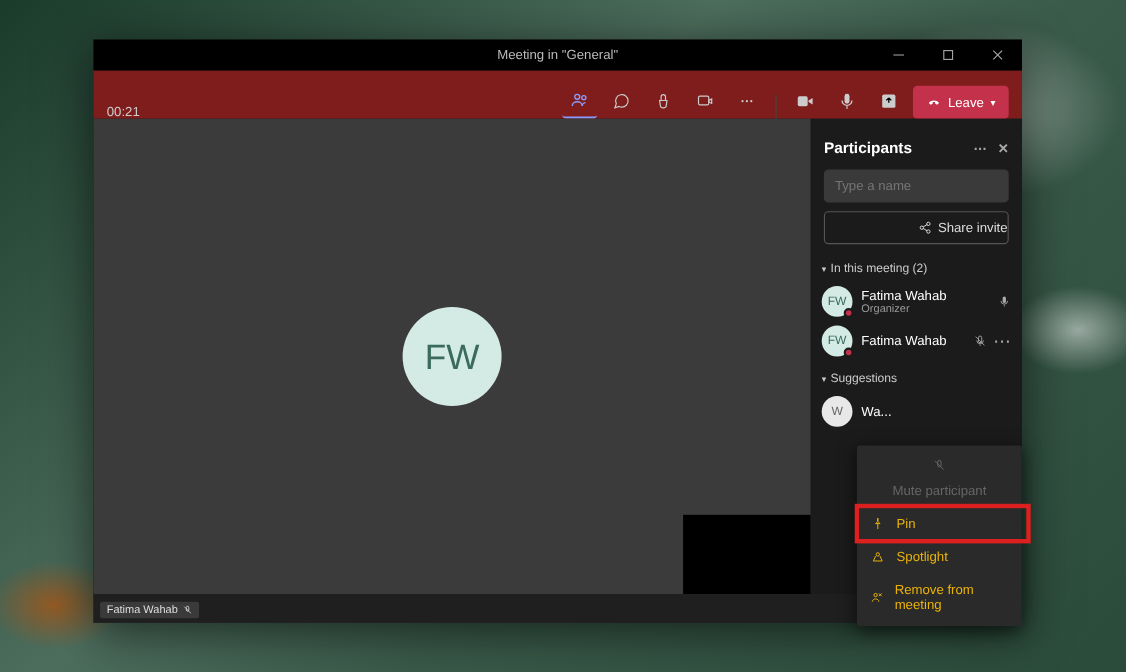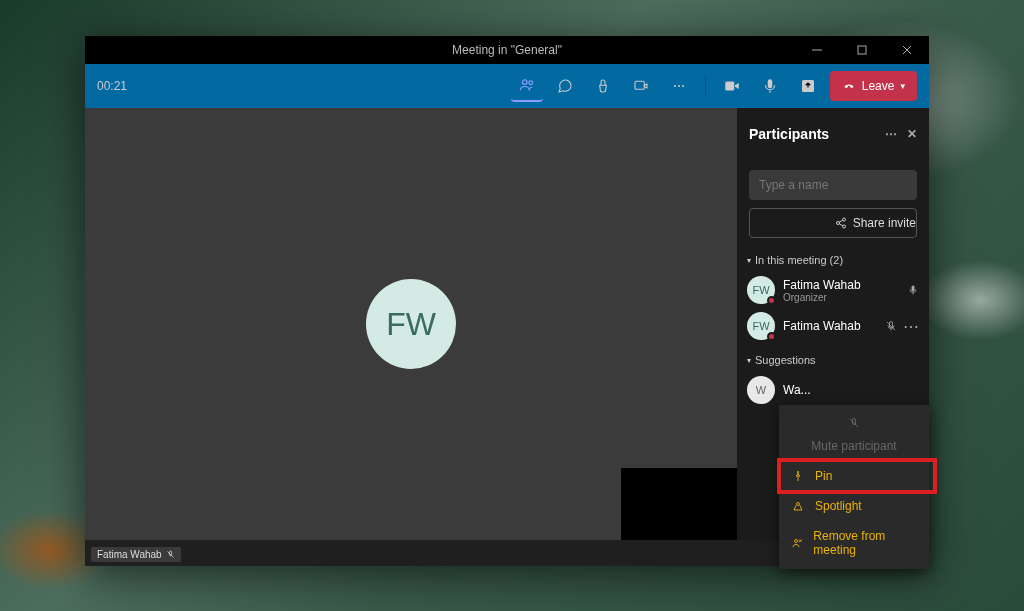--- a/index.html
+++ b/index.html
@@ -61,23 +61,23 @@
     .titlebar-ctrl {
       width: 45px;
       display: flex;
       align-items: center;
       justify-content: center;
       font-size: 10px;
     }
     
     .toolbar {
       height: 44px;
-      background: #0369a1;
-      display: flex;
-      align-items: center;
+      background: #7f1d1d;
+      display: flex;
+      align-items: flex-end;
       padding: 0 12px;
       gap: 6px;
     }
     .meeting-time {
       color: #ccc;
       font-size: 12px;
       margin-right: auto;
     }
     .tb-icon {
       width: 32px;
@@ -168,22 +168,22 @@
     .panel {
       width: 192px;
       background: #1b1b1b;
       display: flex;
       flex-direction: column;
       padding: 8px 4px;
       position: relative;
     }
     .panel-hdr {
       display: flex;
-      align-items: center;
-      padding: 10px 8px 28px;
+      align-items: flex-end;
+      padding: 10px 8px 12px;
       font-size: 14px;
       font-weight: 600;
       color: #fff;
     }
     .panel-hdr .spacer { flex: 1; }
     .panel-hdr-ic {
       color: #aaa;
       margin-left: 10px;
       font-size: 12px;
     }

